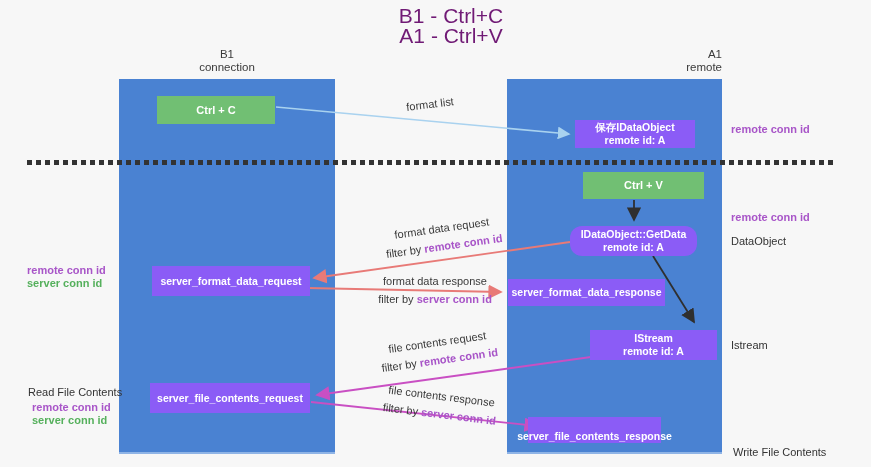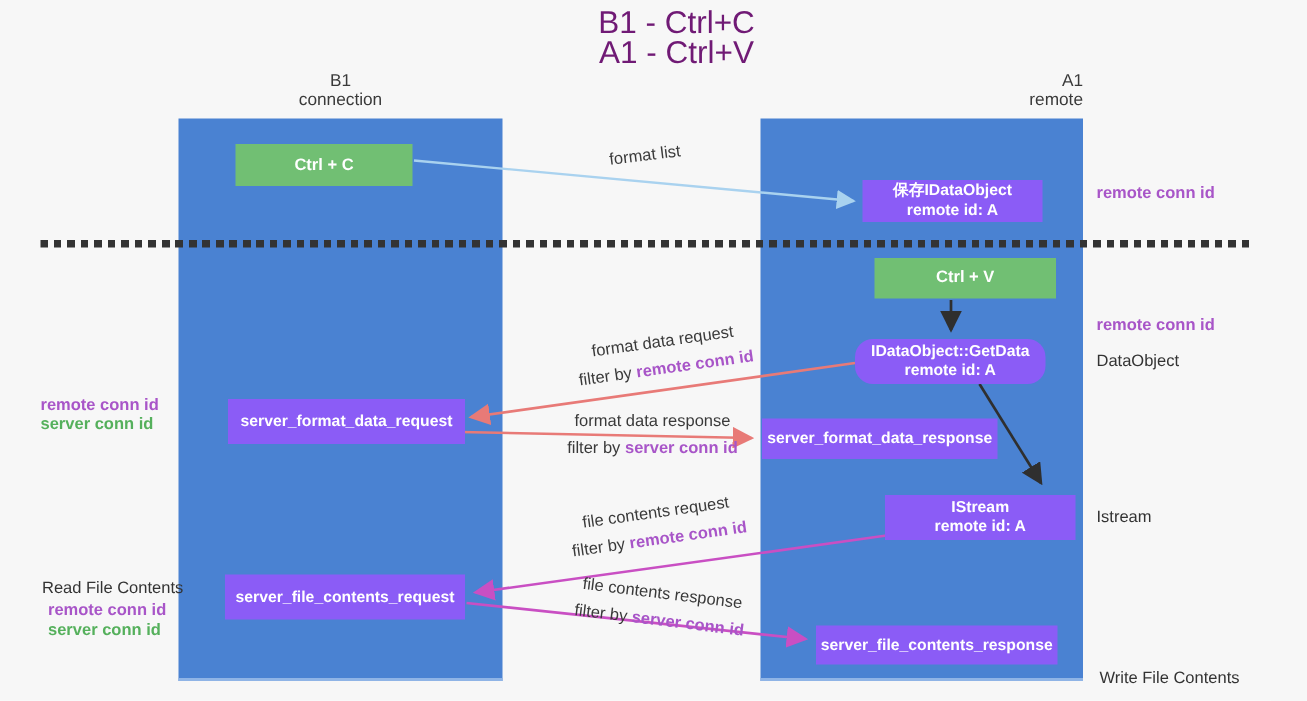--- a/index.html
+++ b/index.html
@@ -120,21 +120,21 @@
 
   <div class="node orange small" style="left:590px;top:330px;width:127px;height:30px;">
     <div>IStream</div>
     <div>remote id: A</div>
   </div>
 
   <div class="node orange small" style="left:150px;top:383px;width:160px;height:30px;">
     <div>server_file_contents_request</div>
   </div>
 
-  <div class="node orange small" style="left:544px;top:417px;width:161px;height:26px;">
+  <div class="node orange small" style="left:528px;top:417px;width:133px;height:26px;justify-content:flex-end;">
     <div>server_file_contents_response</div>
   </div>
 
   <div class="mlabel" style="left:385px;top:98px;width:90px;transform:rotate(-7deg);">
     <div>format list</div>
   </div>
 
   <div class="mlabel" style="left:368px;top:222px;width:150px;transform:rotate(-8deg);">
     <div>format data request</div>
     <div class="l2"><span>filter by</span> <span class="kw-purple">remote conn id</span></div>

